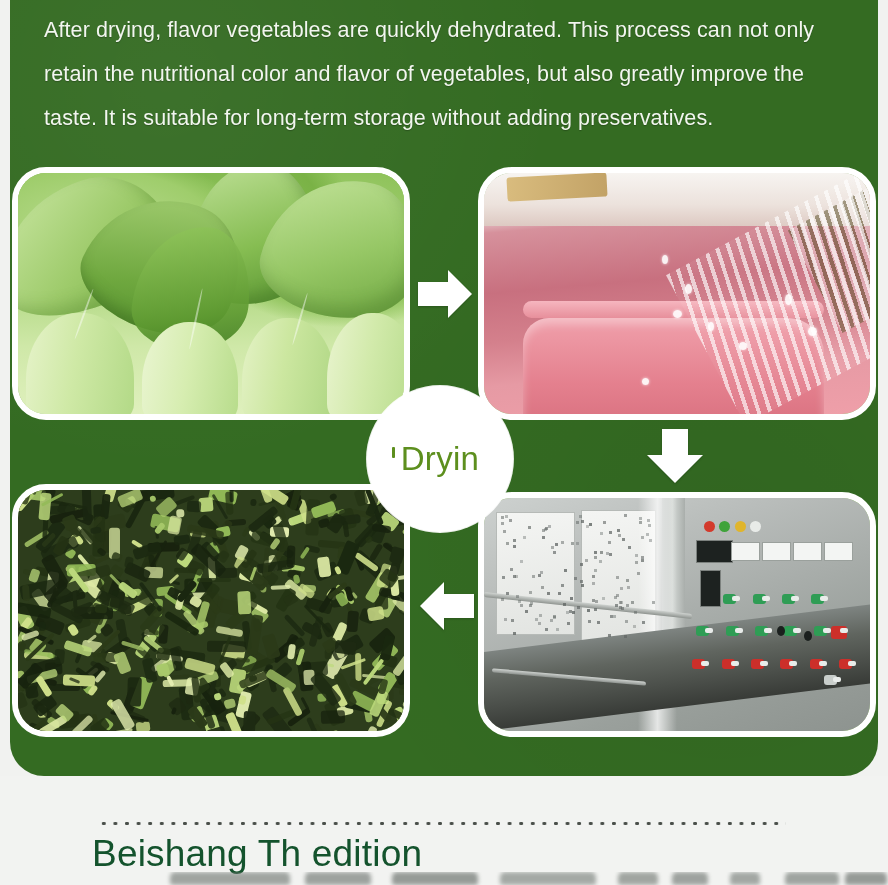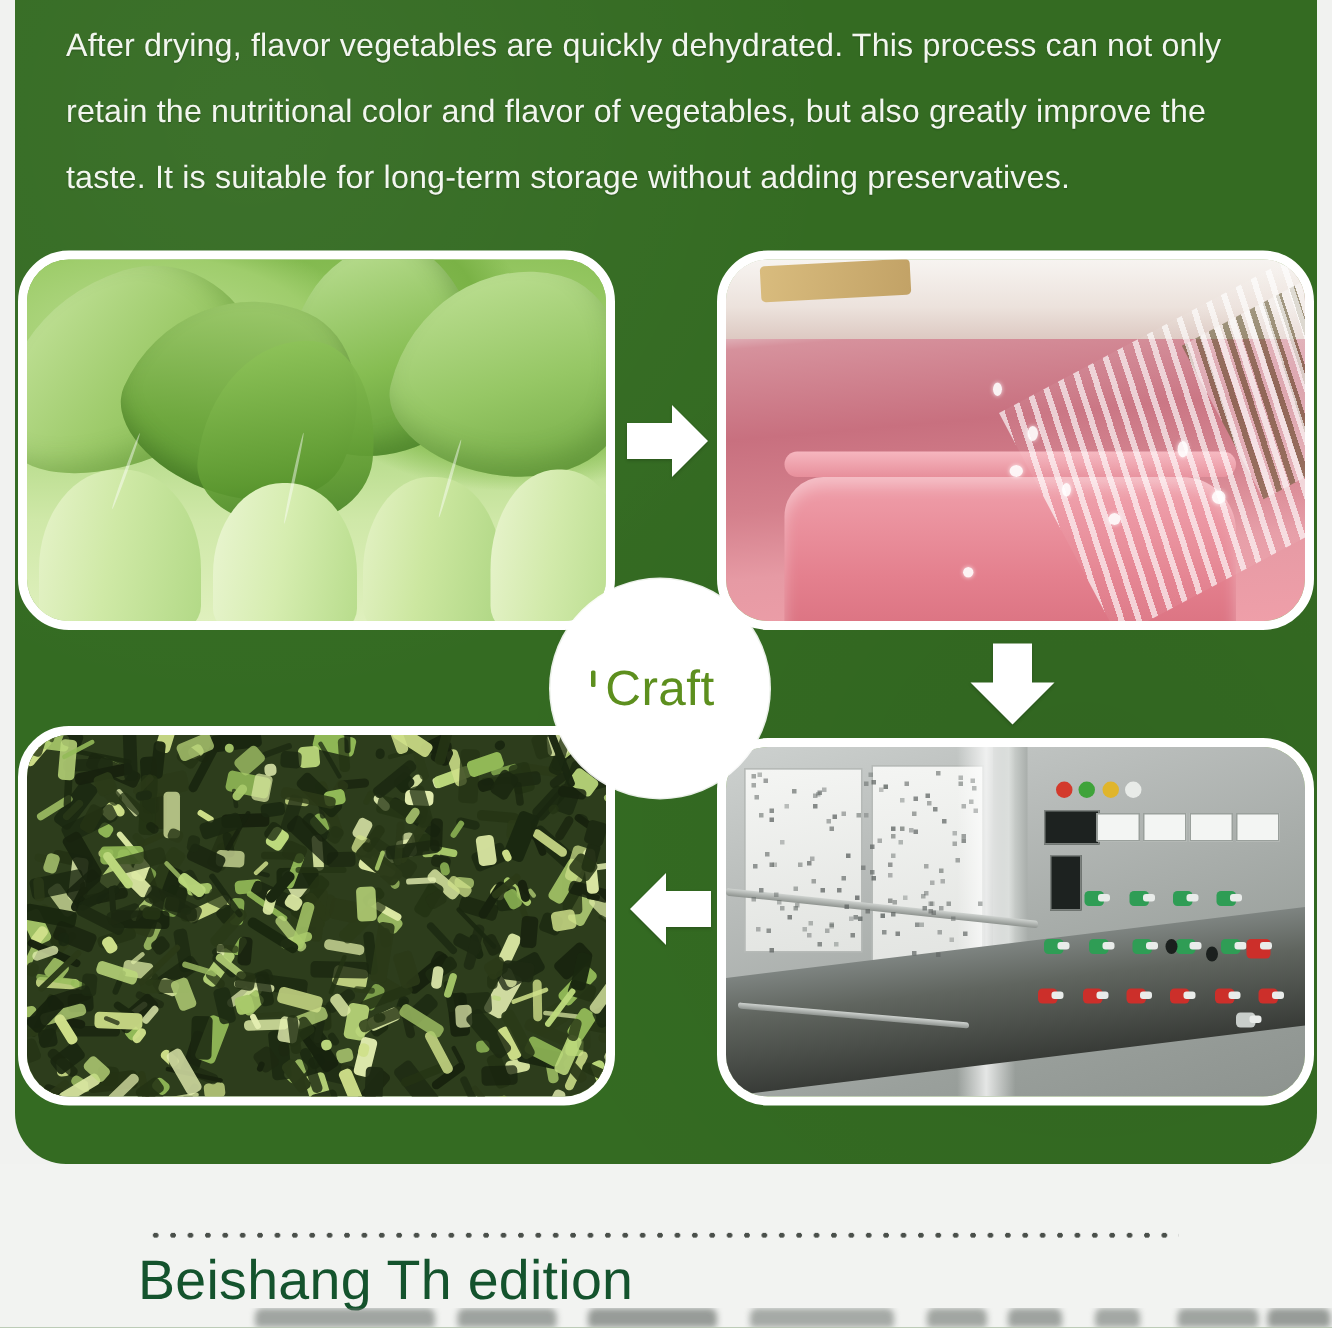--- a/index.html
+++ b/index.html
@@ -937,21 +937,21 @@
   <svg class="arrow" id="arrow-down" viewBox="0 0 68 62">
     <path d="M21 4 H47 V30 H62 L34 58 L6 30 H21 Z" fill="#ffffff"></path>
   </svg>
   <svg class="arrow" id="arrow-left" viewBox="0 0 62 62">
     <path d="M58 19 H28 V7 L4 31 L28 55 V43 H58 Z" fill="#ffffff"></path>
   </svg>
 
   <div class="circle">
     <div class="ln ln2">
       <span class="tickmark"></span>
-      <span>Craft</span>
+      <span>Dryin</span>
     </div>
   </div>
 
   <div class="bottom">
     <div class="dotline"></div>
     <div class="brand">Beishang Th edition</div>
     <div class="blurrow" id="blurrow">
         <div class="blob" style="left:170px;width:120px;background:#6e7570;"></div>
         <div class="blob" style="left:305px;width:66px;background:#6a716c;"></div>
         <div class="blob" style="left:392px;width:86px;background:#5f6661;"></div>

